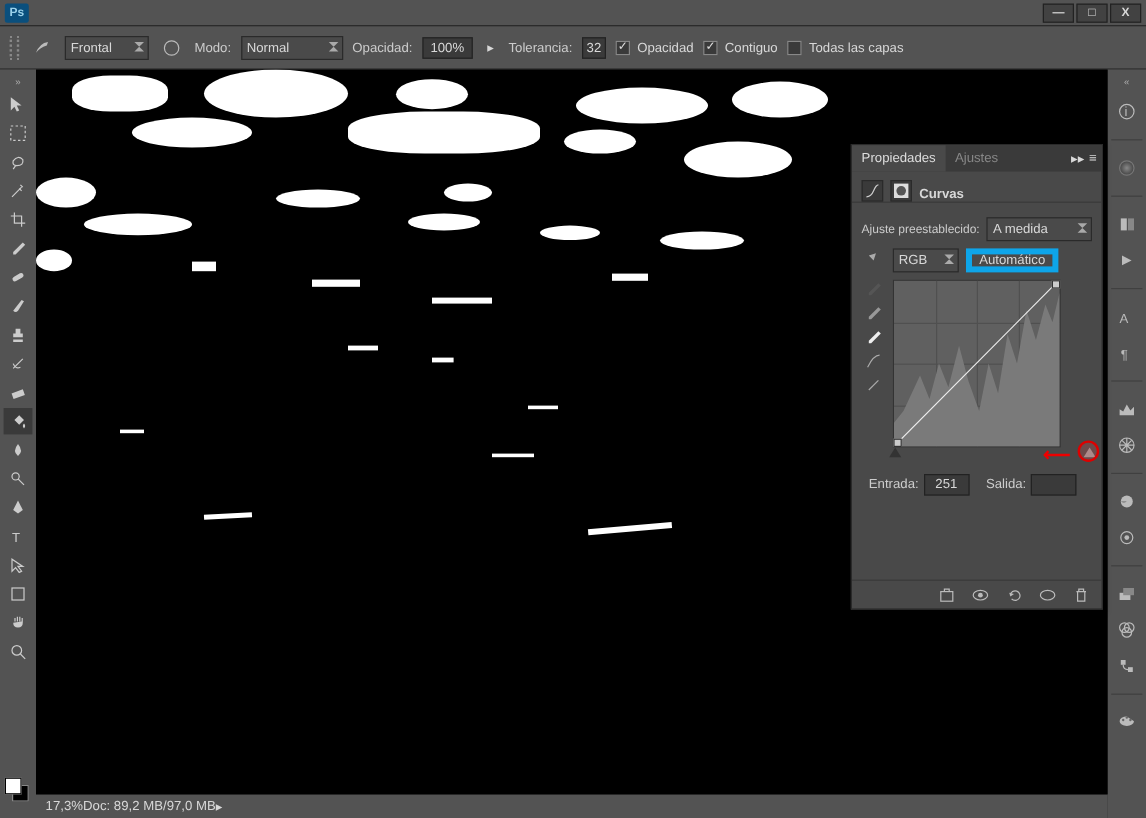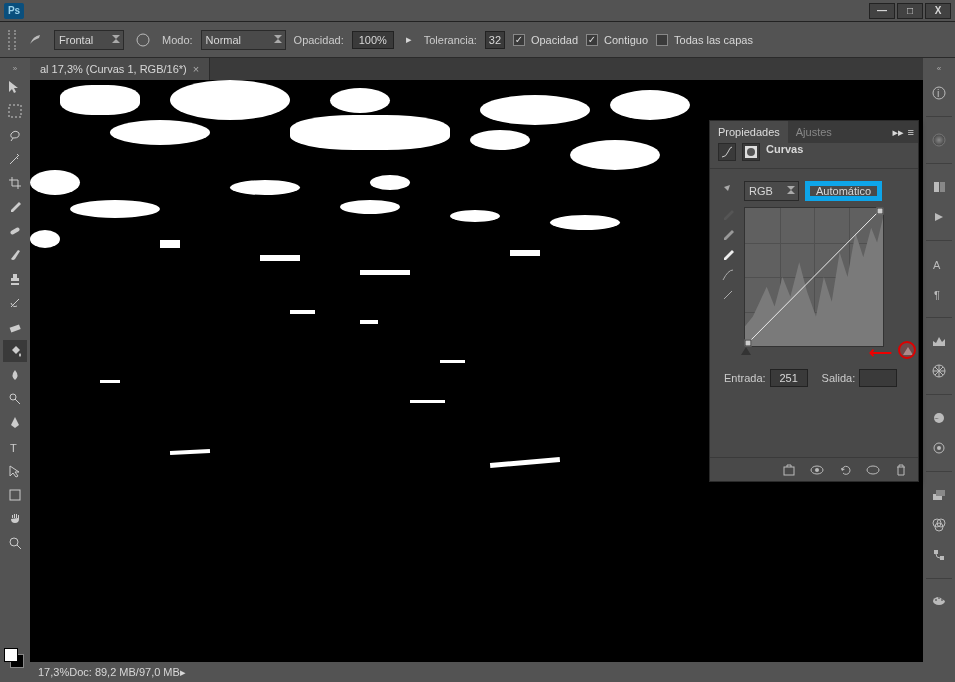--- a/index.html
+++ b/index.html
@@ -38,21 +38,21 @@
 .right-dock{width:32px;background:#535353;display:flex;flex-direction:column;align-items:center;padding:4px 0;gap:8px;}
 .right-dock .sep{height:1px;width:80%;background:#404040;margin:4px 0;}
 .right-dock .exp{height:12px;width:100%;display:flex;align-items:center;justify-content:center;color:#aaa;font-size:8px;}
 .dock-ico{width:22px;height:22px;display:flex;align-items:center;justify-content:center;color:#bbb;cursor:pointer;}
 
 .panel{position:absolute;right:36px;top:120px;width:210px;background:#494949;border:1px solid #2a2a2a;z-index:10;box-shadow:2px 2px 5px rgba(0,0,0,.4);}
 .panel-tabs{height:22px;background:#3a3a3a;display:flex;align-items:center;}
 .ptab{padding:0 8px;height:100%;display:flex;align-items:center;color:#888;}
 .ptab.active{background:#494949;color:#ddd;}
 .ptab-ctrl{margin-left:auto;display:flex;gap:4px;padding:0 4px;color:#aaa;font-size:9px;}
-.panel-hdr{height:26px;display:flex;align-items:flex-start;padding:0 8px;gap:6px;border-bottom:1px solid #3a3a3a;}
+.panel-hdr{height:26px;display:flex;align-items:flex-end;padding:0 8px;gap:6px;border-bottom:1px solid #3a3a3a;}
 .pic{width:18px;height:18px;background:#3a3a3a;display:flex;align-items:center;justify-content:center;border:1px solid #2a2a2a;}
 .panel-body{padding:6px 8px;}
 .panel-row{display:flex;align-items:center;gap:6px;margin:6px 0;}
 .panel-row .dd{flex:1;min-width:0;}
 .btn-rect{background:#4a4a4a;border:5px solid #0ea5e9;height:20px;padding:0 6px;display:flex;align-items:center;cursor:pointer;}
 .side-icons{display:flex;flex-direction:column;gap:4px;width:22px;}
 .side-icons .sico{width:20px;height:16px;display:flex;align-items:center;justify-content:center;color:#aaa;}
 .curves-area{display:flex;gap:4px;}
 .curves-graph{width:140px;height:140px;background:#606060;border:1px solid #333;position:relative;}
 .grid-line{position:absolute;background:#505050;}
@@ -253,26 +253,20 @@
           <path d="M9 9 L13 13" stroke="#ccc"></path>
         </svg>
       </div>
     <div class="swatches">
       <div class="swatch-fg"></div>
       <div class="swatch-bg"></div>
     </div>
   </div>
 
   <div class="doc-area">
-    <div class="doc-tabs">
-      <div class="doc-tab">
-        <span>al 17,3% (Curvas 1, RGB/16*)</span>
-        <span class="doc-tab-close">×</span>
-      </div>
-    </div>
     <div class="canvas">
       <div class="clouds c1"></div>
       <div class="clouds c2"></div>
       <div class="clouds c3"></div>
       <div class="clouds c4"></div>
       <div class="clouds c5"></div>
       <div class="clouds c6"></div>
       <div class="clouds c7"></div>
       <div class="clouds c8"></div>
       <div class="clouds c9"></div>
@@ -422,20 +416,26 @@
     <div class="pic">
         <svg width="14" height="14">
           <rect x="1" y="1" width="12" height="12" fill="#ddd"></rect>
           <circle cx="7" cy="7" r="4" fill="#555"></circle>
         </svg>
       </div>
     <span style="font-weight:bold">Curvas</span>
   </div>
   <div class="panel-body">
     <div class="panel-row">
+      <span class="label" style="font-size:10px">Ajuste preestablecido:</span>
+      <div class="dd" style="min-width:60px">
+          <span>A medida</span>
+        </div>
+    </div>
+    <div class="panel-row">
       <div class="sico" style="width:20px">
           <svg width="16" height="16">
             <path d="M2 12 L8 6 L6 4 L12 2 L10 8 L8 6" fill="#aaa"></path>
           </svg>
         </div>
       <div class="dd" style="min-width:55px;max-width:55px">
           <span>RGB</span>
         </div>
       <div class="btn-rect">Automático</div>
     </div>

